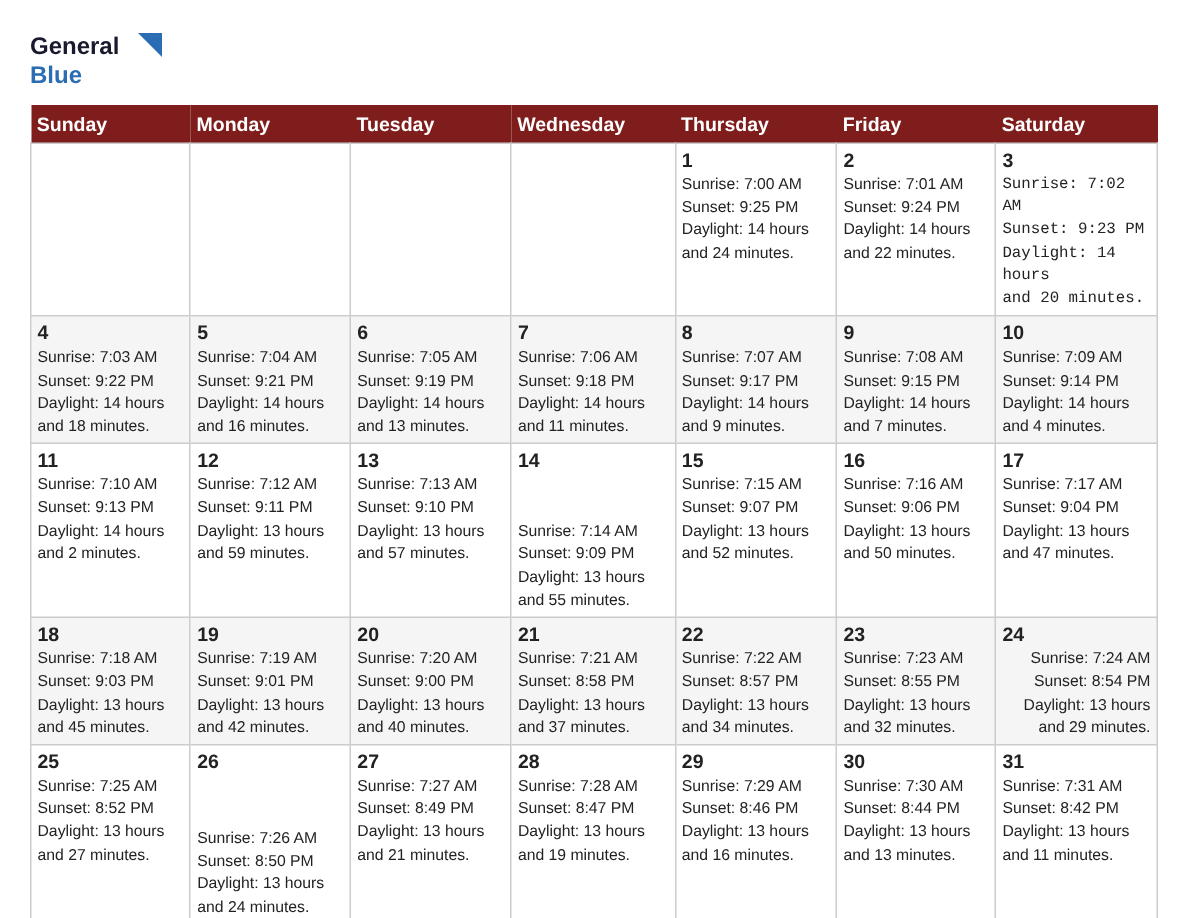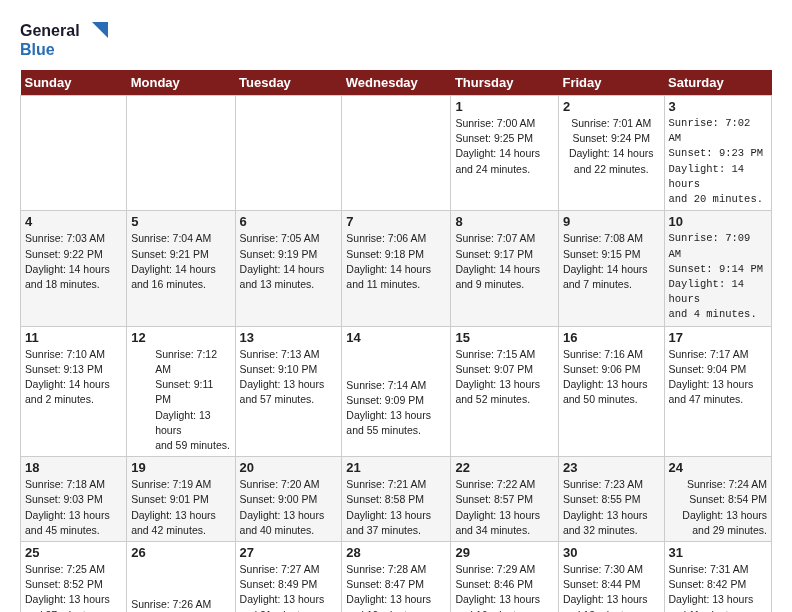--- a/index.html
+++ b/index.html
@@ -114,21 +114,21 @@
         <td class="empty-cell"></td>
         <td>
           <span class="day-number">1</span>
           <div class="day-info" style="white-space: pre-line;">Sunrise: 7:00 AM
 Sunset: 9:25 PM
 Daylight: 14 hours
 and 24 minutes.</div>
         </td>
         <td>
           <span class="day-number">2</span>
-          <div class="day-info" style="white-space: pre-line; text-align: center;">Sunrise: 7:01 AM
+          <div class="day-info" style="white-space: pre-line;">Sunrise: 7:01 AM
 Sunset: 9:24 PM
 Daylight: 14 hours
 and 22 minutes.</div>
         </td>
         <td>
           <span class="day-number">3</span>
           <div class="day-info" style="white-space: pre-line; font-family: Liberation Mono, monospace;">Sunrise: 7:02 AM
 Sunset: 9:23 PM
 Daylight: 14 hours
 and 20 minutes.</div>
@@ -172,37 +172,37 @@
         </td>
         <td>
           <span class="day-number">9</span>
           <div class="day-info" style="white-space: pre-line;">Sunrise: 7:08 AM
 Sunset: 9:15 PM
 Daylight: 14 hours
 and 7 minutes.</div>
         </td>
         <td>
           <span class="day-number">10</span>
-          <div class="day-info" style="white-space: pre-line; font-family: Liberation Mono, monospace;">Sunrise: 7:09 AM
+          <div class="day-info" style="white-space: pre-line;">Sunrise: 7:09 AM
 Sunset: 9:14 PM
 Daylight: 14 hours
 and 4 minutes.</div>
         </td>
       </tr>
       <tr>
         <td>
           <span class="day-number">11</span>
           <div class="day-info" style="white-space: pre-line;">Sunrise: 7:10 AM
 Sunset: 9:13 PM
 Daylight: 14 hours
 and 2 minutes.</div>
         </td>
         <td>
           <span class="day-number">12</span>
-          <div class="day-info" style="white-space: pre-line; margin-left: 24px;">Sunrise: 7:12 AM
+          <div class="day-info" style="white-space: pre-line;">Sunrise: 7:12 AM
 Sunset: 9:11 PM
 Daylight: 13 hours
 and 59 minutes.</div>
         </td>
         <td>
           <span class="day-number">13</span>
           <div class="day-info" style="white-space: pre-line;">Sunrise: 7:13 AM
 Sunset: 9:10 PM
 Daylight: 13 hours
 and 57 minutes.</div>

